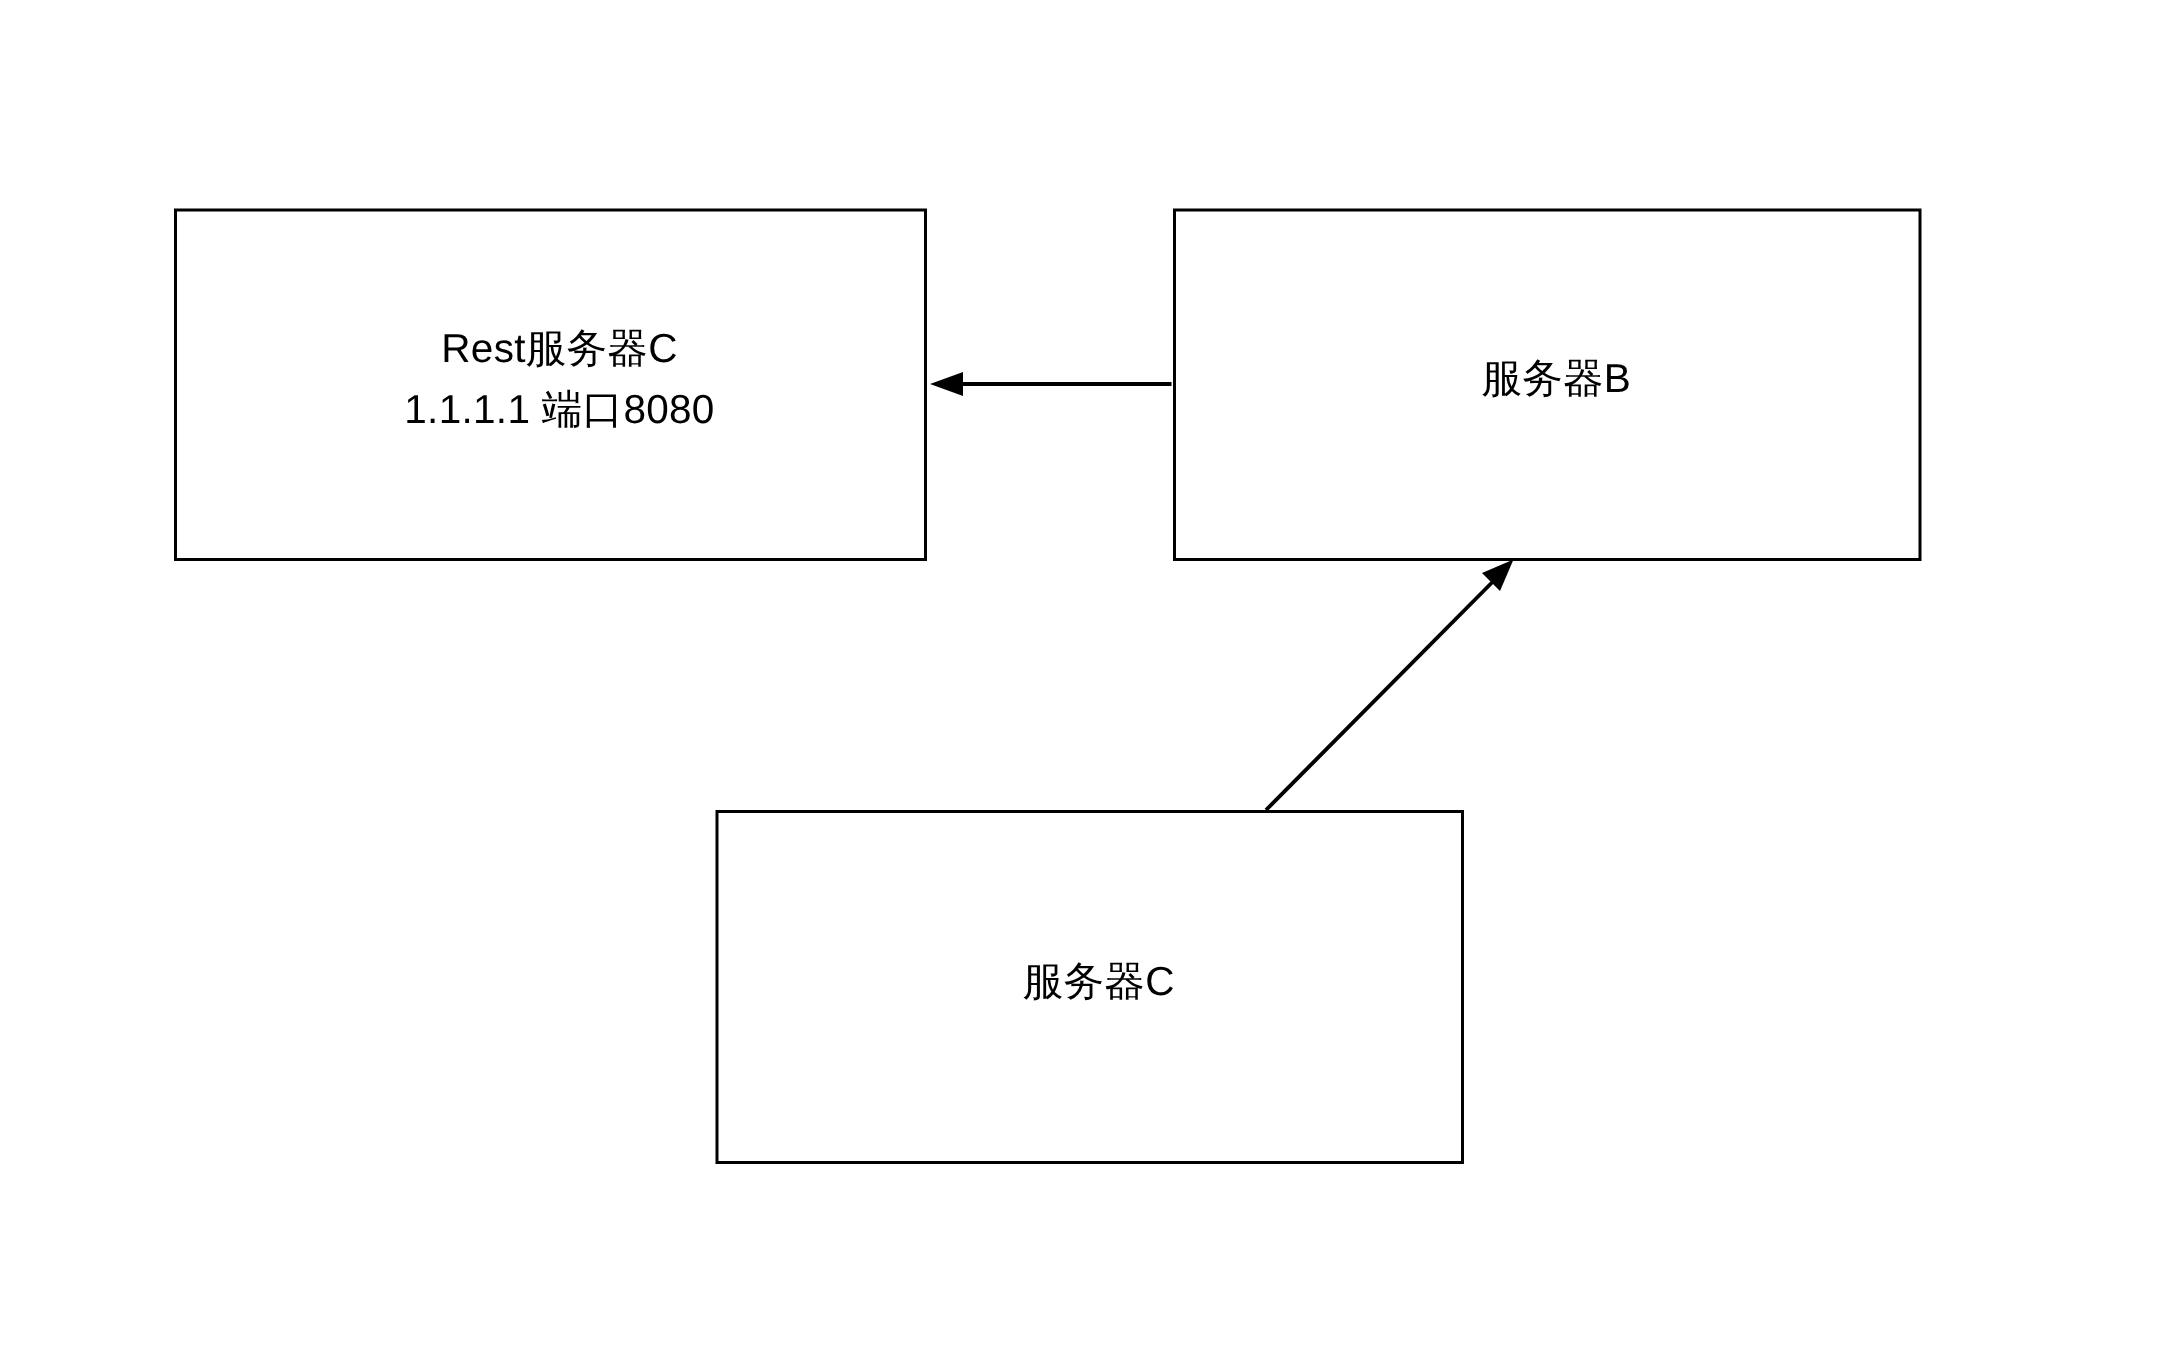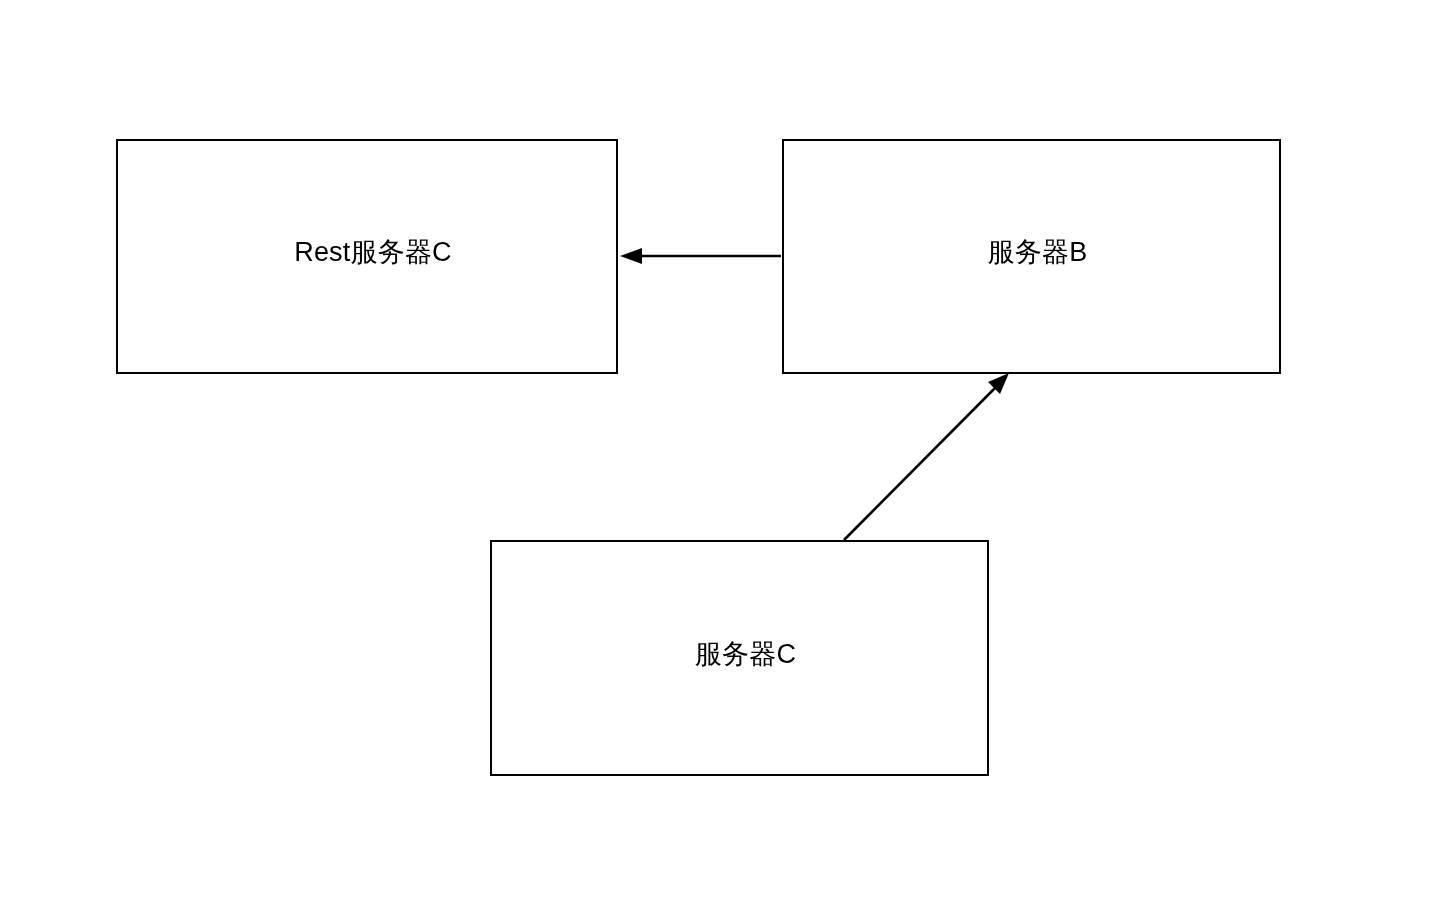--- a/index.html
+++ b/index.html
@@ -59,21 +59,21 @@
     width: 502px;
     height: 235px;
   }
   #node-server-b {
     left: 782px;
     top: 139px;
     width: 499px;
     height: 235px;
   }
   #node-server-c {
-    left: 490px;
+    left: 477px;
     top: 540px;
     width: 499px;
     height: 236px;
   }
 </style>
 </head>
 <body>
 
 <div id="canvas">
 
@@ -86,20 +86,21 @@
 
     <g>
       <line x1="844" y1="540" x2="996" y2="387" stroke="#000000" stroke-width="2.6"></line>
       <polygon points="1009,373 988,382 1000,394" fill="#000000"></polygon>
     </g>
   </svg>
 
   <div class="node" id="node-rest-server-c">
     <div class="node-inner">
       <div class="node-label">Rest服务器C</div>
+      <div class="node-label">1.1.1.1 端口8080</div>
     </div>
   </div>
 
   <div class="node" id="node-server-b">
     <div class="node-inner">
       <div class="node-label">服务器B</div>
     </div>
   </div>
 
   <div class="node" id="node-server-c">

